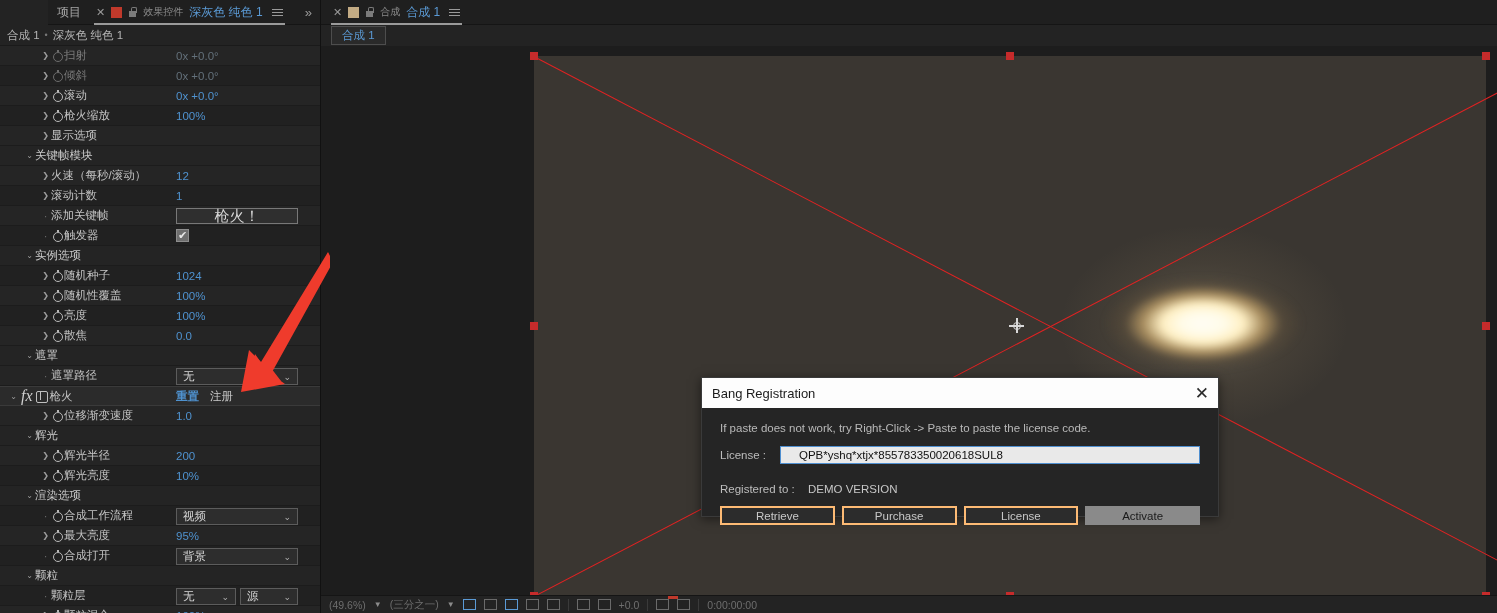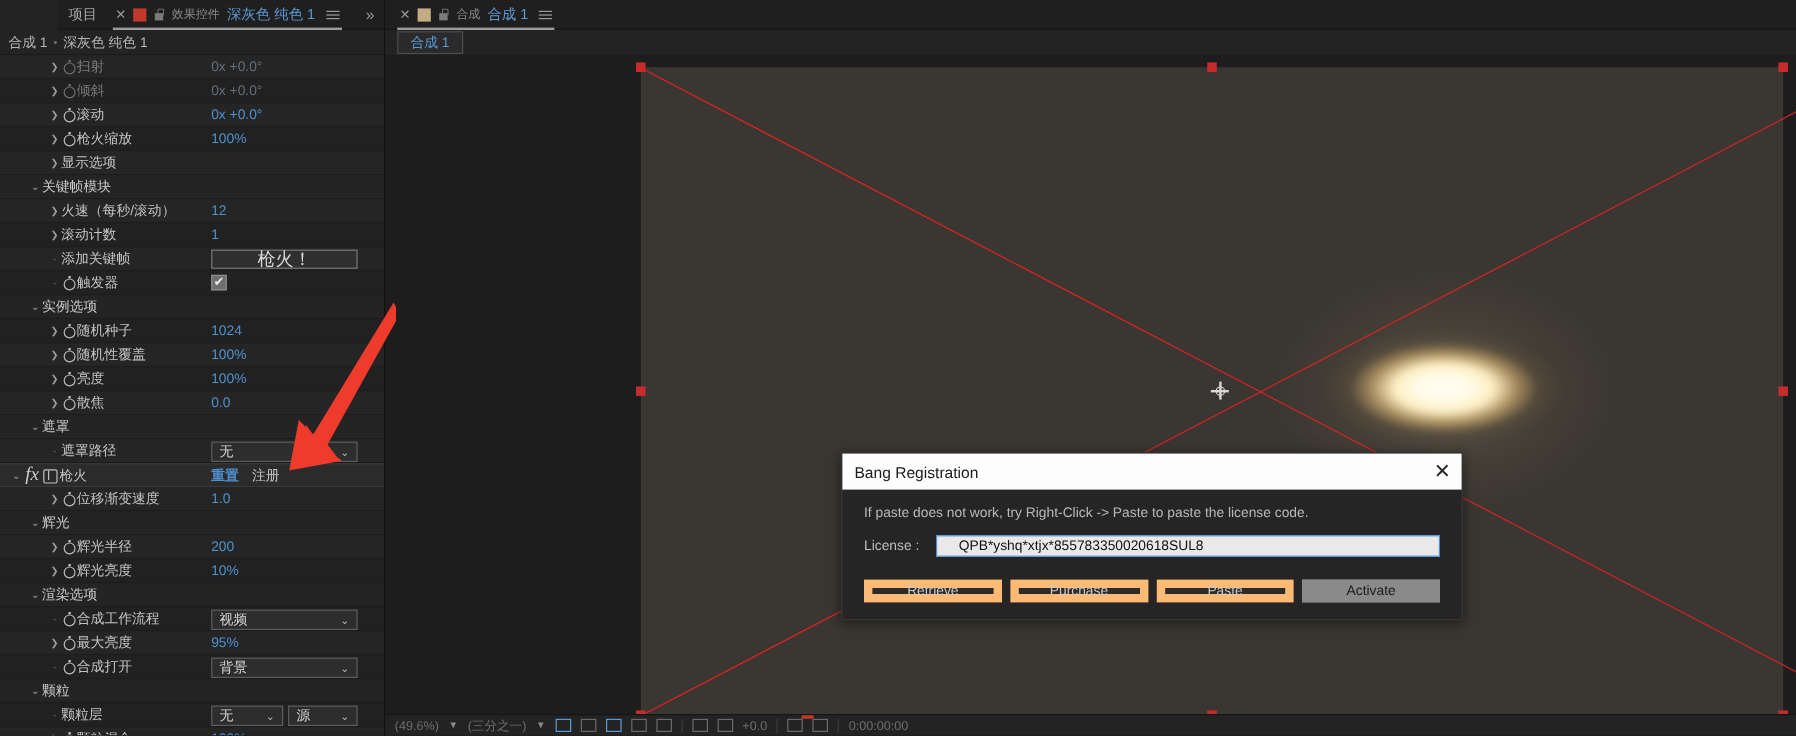--- a/index.html
+++ b/index.html
@@ -225,21 +225,21 @@
   .dlg-lbl { font-size:11.5px; color:#bdbdbd; width:60px; flex:0 0 60px; }
   .lic-input {
     flex:1; height:18px; background:#e9e9e9; border:1px solid #4f8fd0;
     color:#111; font-size:11.5px; padding:0 18px;
     font-family:"Liberation Sans", sans-serif; outline:none;
   }
   .dlg-reg-row { display:flex; align-items:center; margin-bottom:11px; }
   .dlg-reg-val { font-size:11.5px; color:#c7c7c7; padding-left:12px; }
   .dlg-btns { display:flex; gap:7px; padding:0 18px; }
   .dlg-btn {
-    flex:1; height:19px; background:#2c2c2c; border:7px solid #fdba74;
+    flex:1; height:19px; background:#2c2c2c; border:2px solid #fdba74;
     color:#c9c9c9; font-size:11.5px; cursor:pointer;
     display:flex; align-items:center; justify-content:center;
   }
   .dlg-btn.primary { background:#8a8a8a; border-color:#8a8a8a; color:#1a1a1a; }
 </style>
 </head>
 <body>
 
 <div id="app">
 
@@ -554,22 +554,26 @@
     <div class="dlg-title">
       <span class="dlg-title-text">Bang Registration</span>
       <span class="dlg-close">✕</span>
     </div>
     <div class="dlg-body">
       <div class="dlg-hint">If paste does not work, try Right-Click -&gt; Paste to paste the license code.</div>
       <div class="dlg-field-row">
         <span class="dlg-lbl">License :</span>
         <input class="lic-input" type="text" value="QPB*yshq*xtjx*855783350020618SUL8" style="">
       </div>
+      <div class="dlg-reg-row">
+        <span class="dlg-lbl" style="width:76px;flex:0 0 76px;">Registered to :</span>
+        <span class="dlg-reg-val">DEMO VERSION</span>
+      </div>
     </div>
     <div class="dlg-btns" id="dlg-btns">
         <div class="dlg-btn">Retrieve</div>
         <div class="dlg-btn">Purchase</div>
-        <div class="dlg-btn">Paste</div>
+        <div class="dlg-btn">License</div>
         <div class="dlg-btn primary">Activate</div>
       </div>
   </div>
 
 </div>
 
 </body></html>

